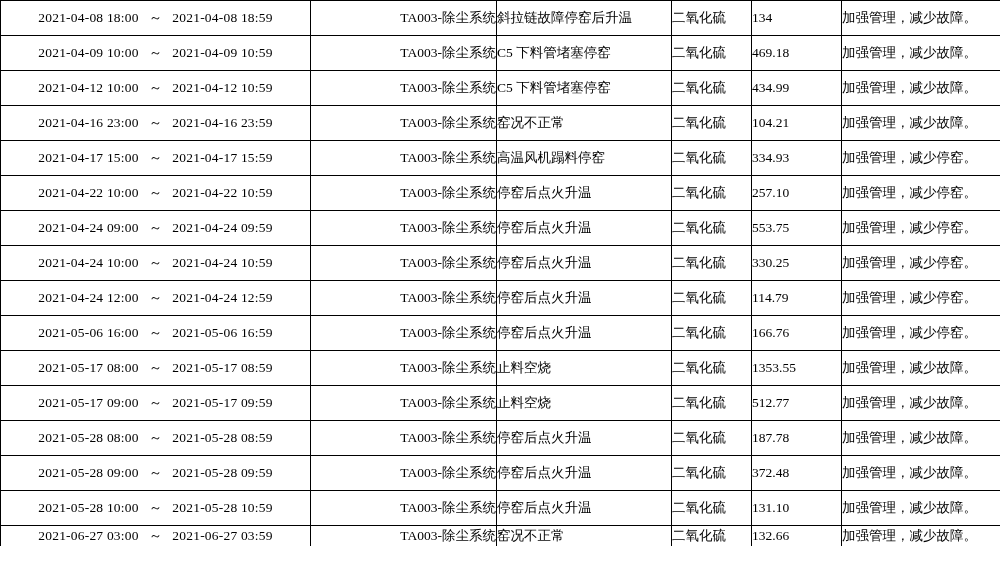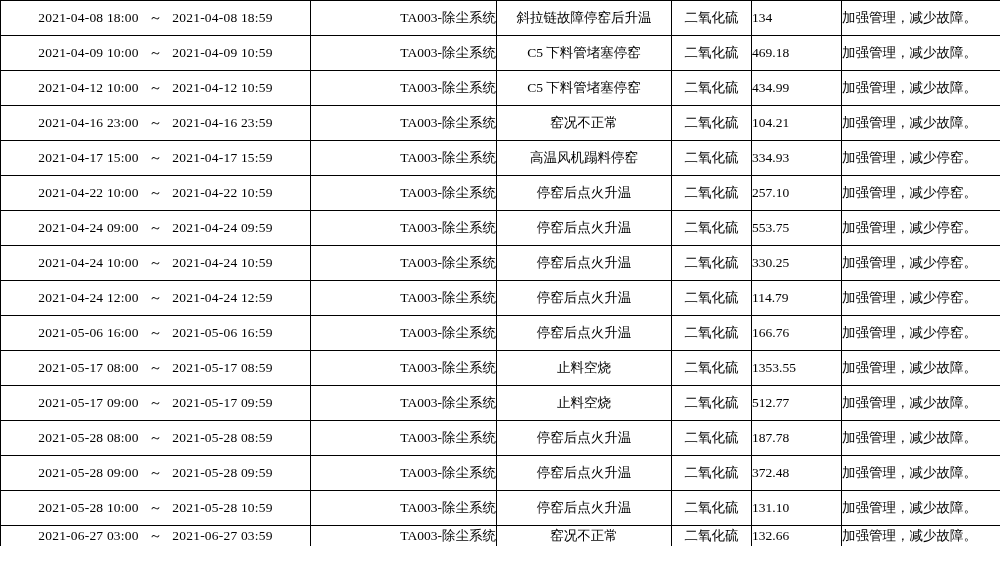--- a/index.html
+++ b/index.html
@@ -54,25 +54,25 @@
   }
   td.time-cell .tm-sep {
     display: inline-block;
     padding: 0 10px;
   }
   td.sys-cell {
     text-align: right;
     padding-left: 14px;
   }
   td.reason-cell {
-    text-align: center;
+    text-align: left;
     padding-left: 14px;
   }
   td.poll-cell {
-    text-align: center;
+    text-align: left;
     padding-left: 11px;
   }
   td.value-cell {
     text-align: left;
     padding-left: 11px;
   }
   td.measure-cell {
     text-align: left;
     padding-left: 14px;
   }

